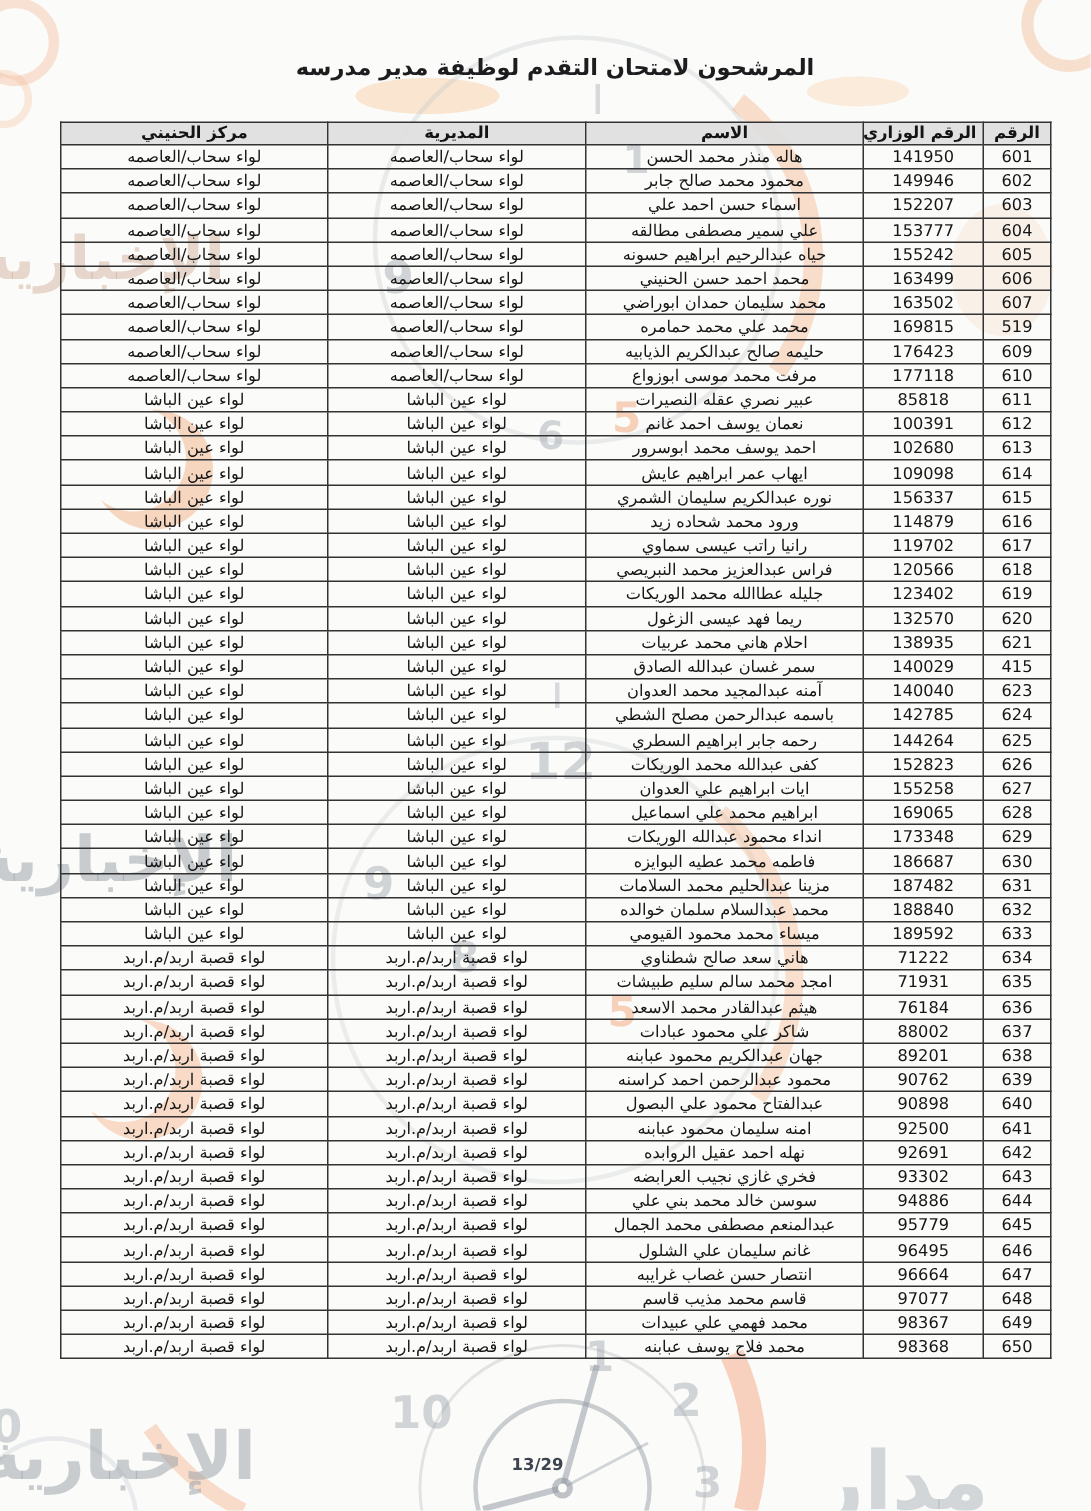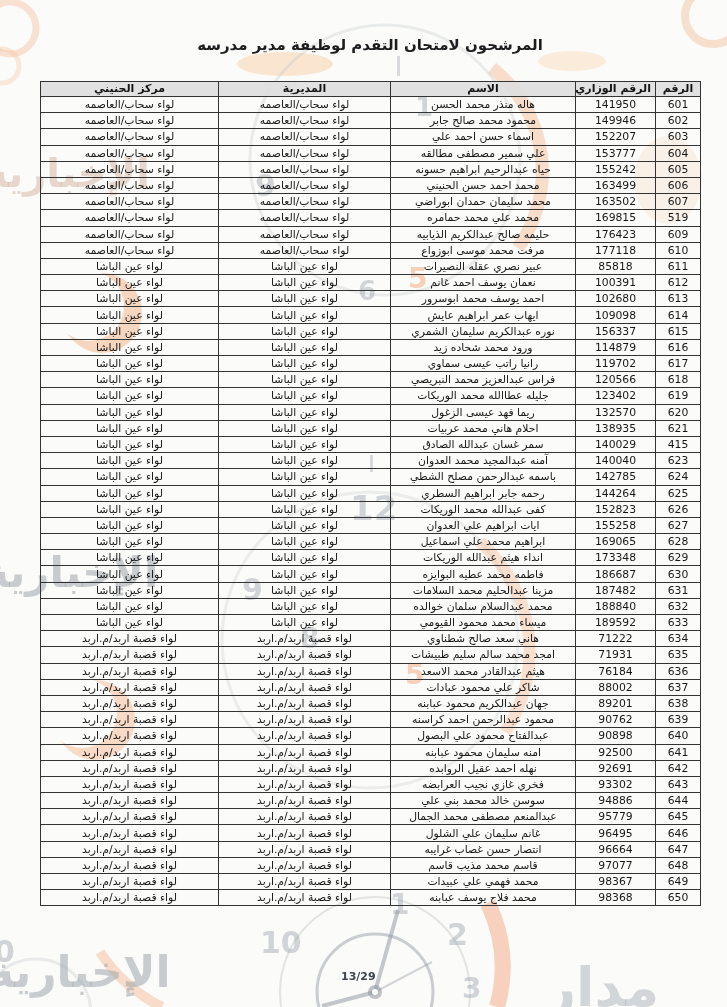--- a/index.html
+++ b/index.html
@@ -332,21 +332,21 @@
         <tr>
           <td class="num c">628</td>
           <td class="num c">169065</td>
           <td class="name">ابراهيم محمد علي اسماعيل</td>
           <td class="c">لواء عين الباشا</td>
           <td class="c">لواء عين الباشا</td>
         </tr>
         <tr>
           <td class="num c">629</td>
           <td class="num c">173348</td>
-          <td class="name">انداء هيثم عبدالله الوريكات</td>
+          <td class="name">انداء محمود عبدالله الوريكات</td>
           <td class="c">لواء عين الباشا</td>
           <td class="c">لواء عين الباشا</td>
         </tr>
         <tr>
           <td class="num c">630</td>
           <td class="num c">186687</td>
           <td class="name">فاطمه محمد عطيه البوايزه</td>
           <td class="c">لواء عين الباشا</td>
           <td class="c">لواء عين الباشا</td>
         </tr>

